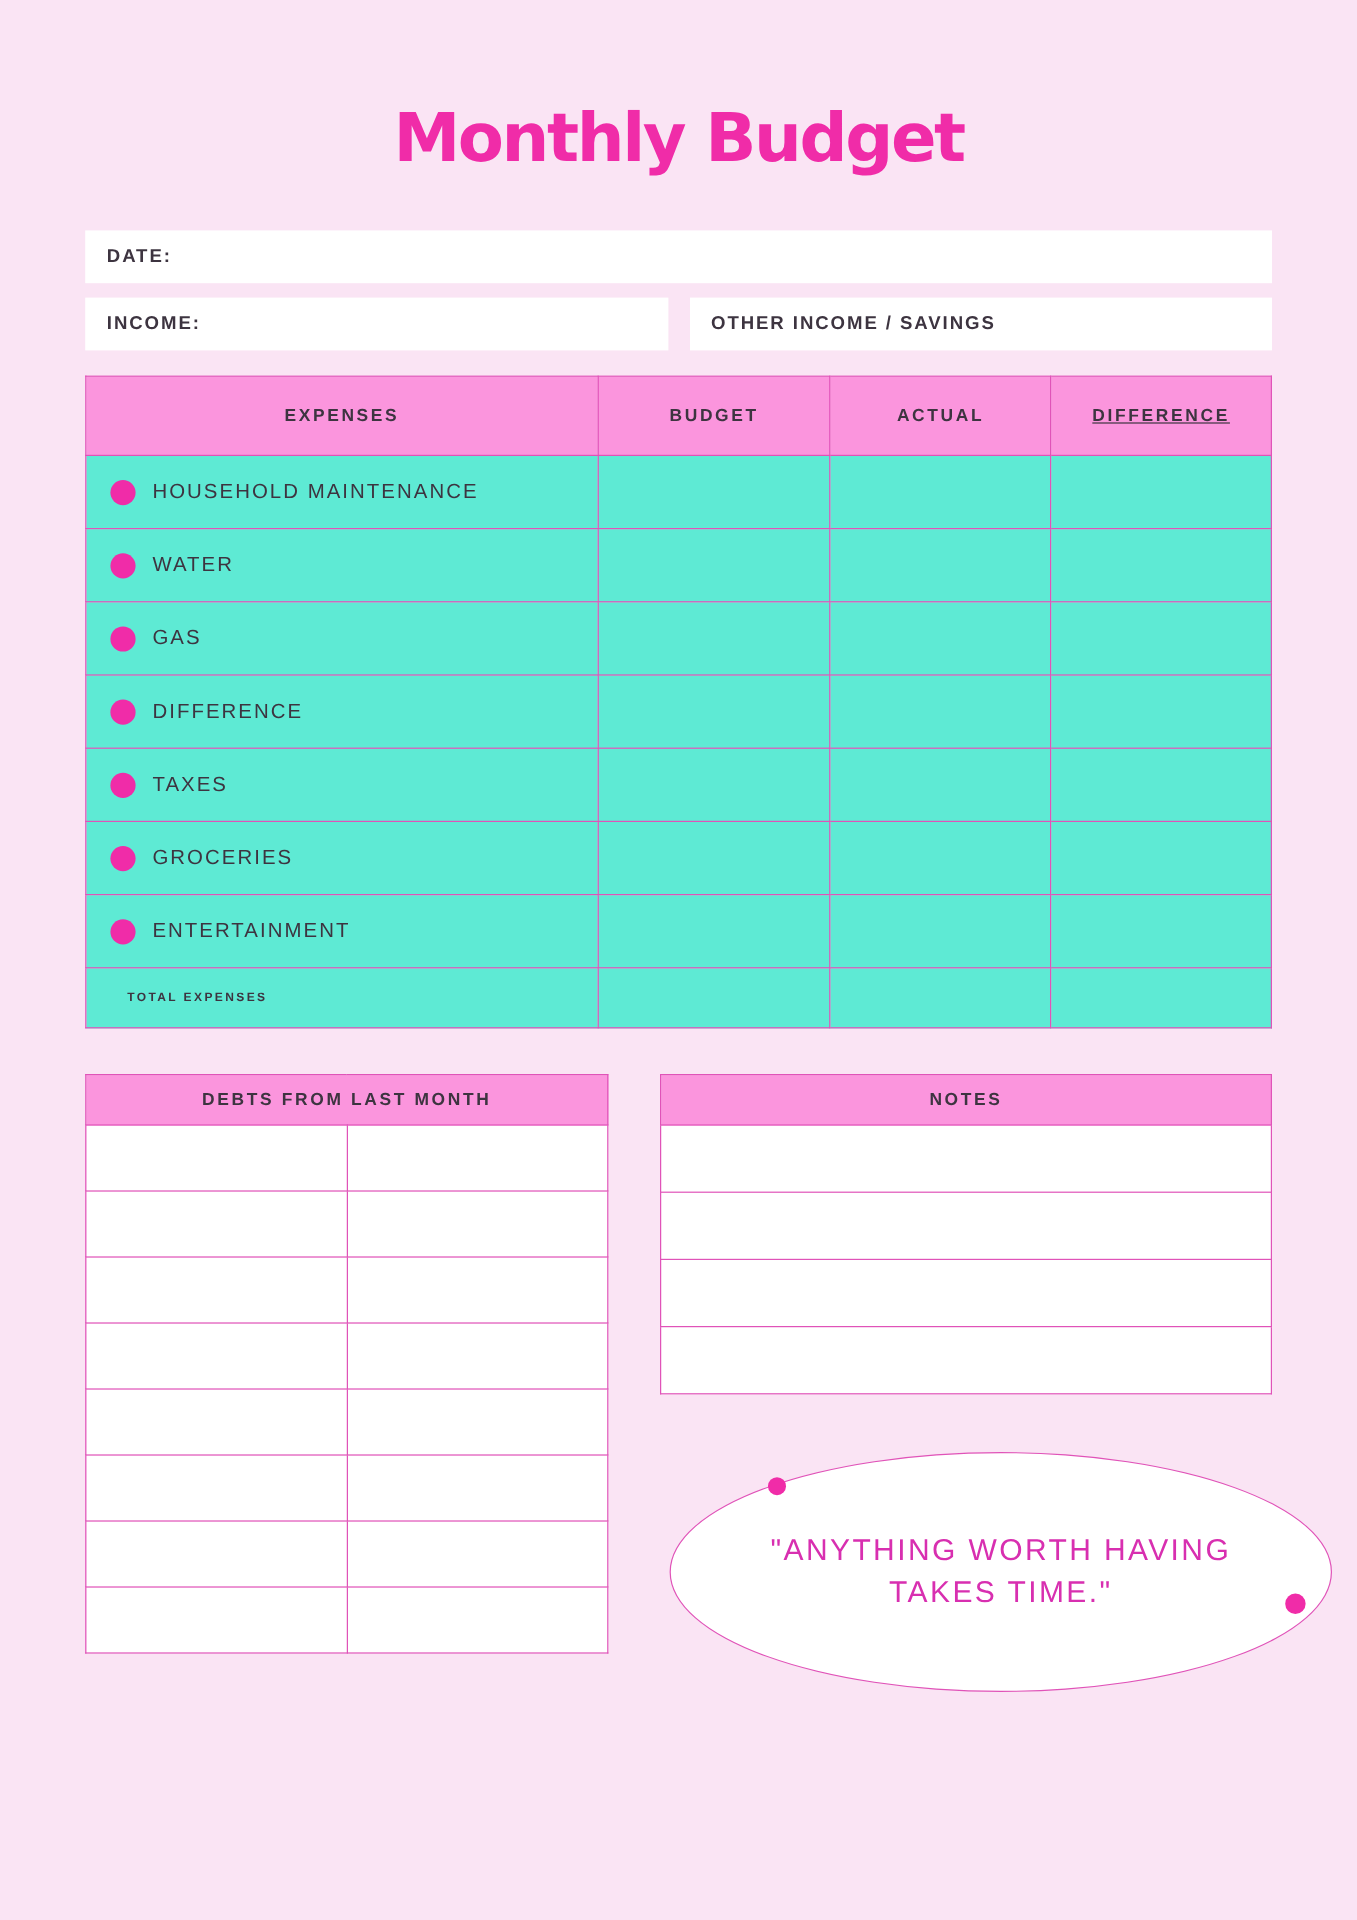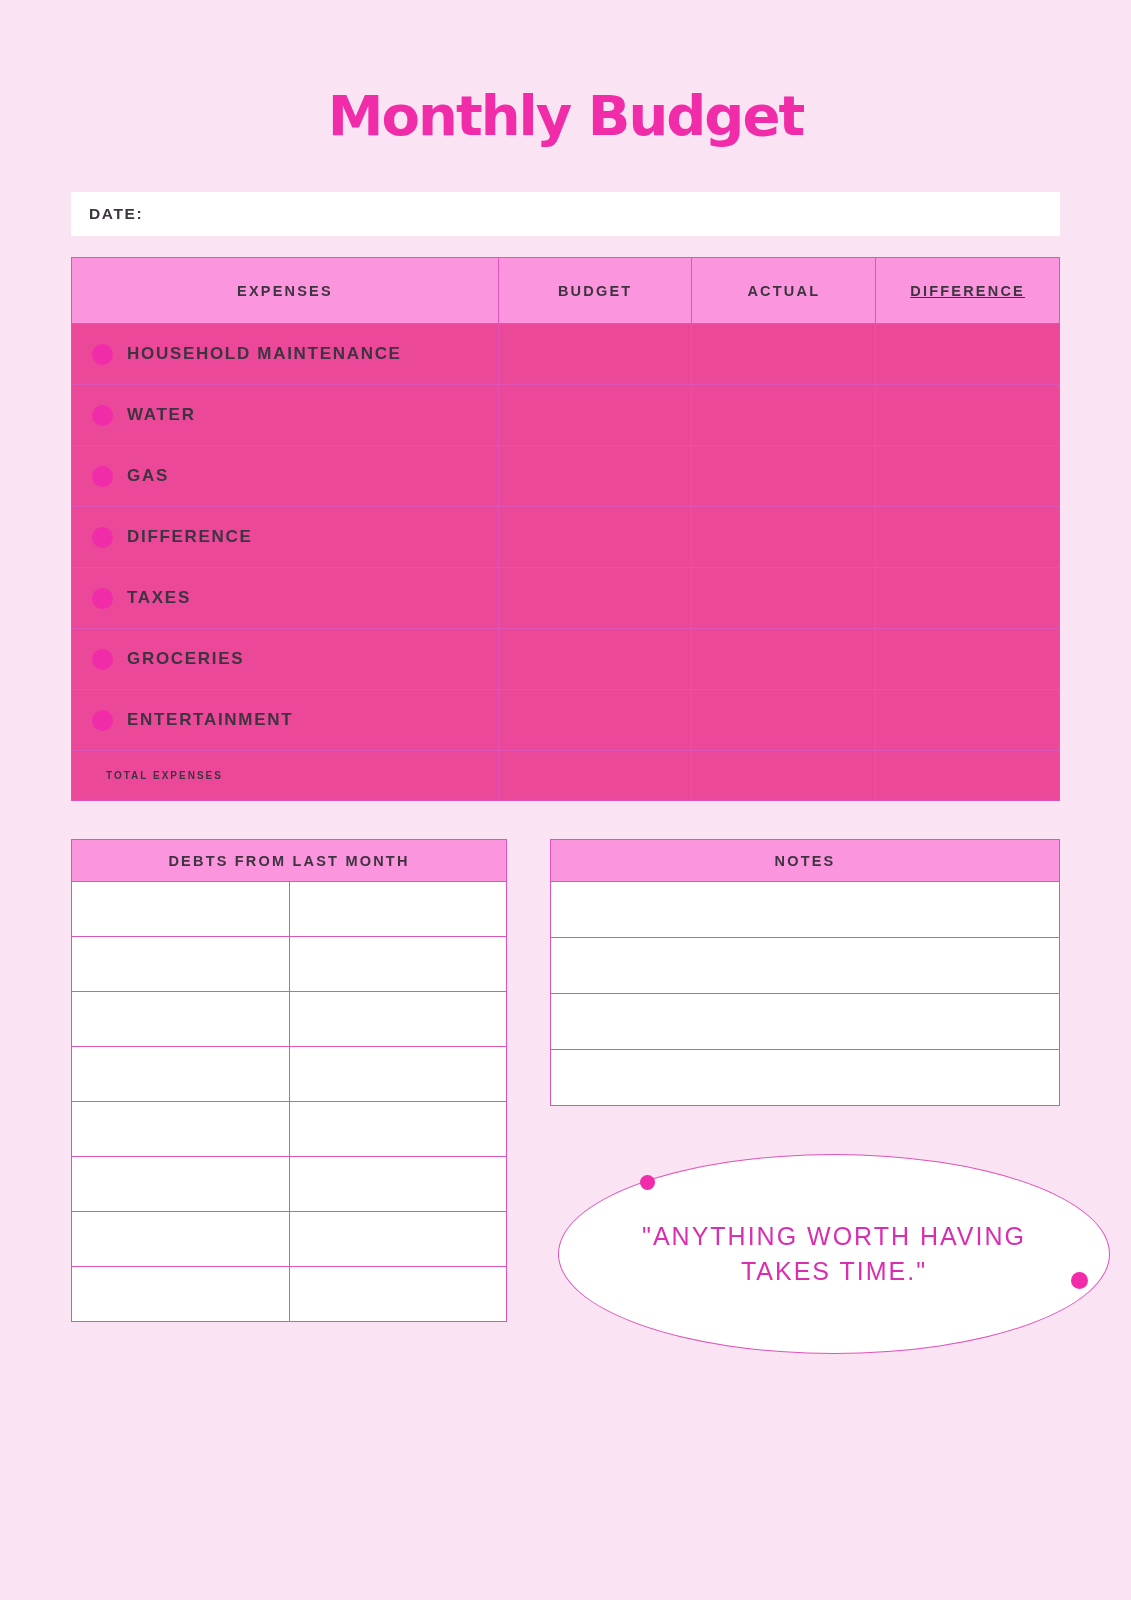--- a/index.html
+++ b/index.html
@@ -59,23 +59,22 @@
   .expense-table {
     margin-top: 21px;
     width: 100%;
     border-collapse: collapse;
     table-layout: fixed;
     border: 1.5px solid #e053b8;
   }
   .expense-table th,
   .expense-table td {
     border: 1.5px solid #e053b8;
-    background: #ec4899;
+    background: #5eead4;
     height: 61px;
-    font-weight: bold;
   }
   .expense-table thead th {
     background: #fb95dd;
     font-size: 14.5px;
     letter-spacing: 2.2px;
     font-weight: 700;
     color: #3d3440;
     height: 66px;
   }
   .col-exp { width: 43.2%; }
@@ -194,20 +193,28 @@
 <div class="page">
 
   <h1 class="title">Monthly Budget</h1>
 
   <div class="field-row date-row">
     <div class="field full">
       <span>DATE:</span>
     </div>
   </div>
 
+  <div class="field-row income-row">
+    <div class="field half">
+      <span>INCOME:</span>
+    </div>
+    <div class="field half">
+      <span>OTHER INCOME / SAVINGS</span>
+    </div>
+  </div>
 
   <table class="expense-table">
     <thead>
       <tr>
         <th class="col-exp">EXPENSES</th>
         <th class="col-bud">BUDGET</th>
         <th class="col-act">ACTUAL</th>
         <th class="col-dif">DIFFERENCE</th>
       </tr>
     </thead>

